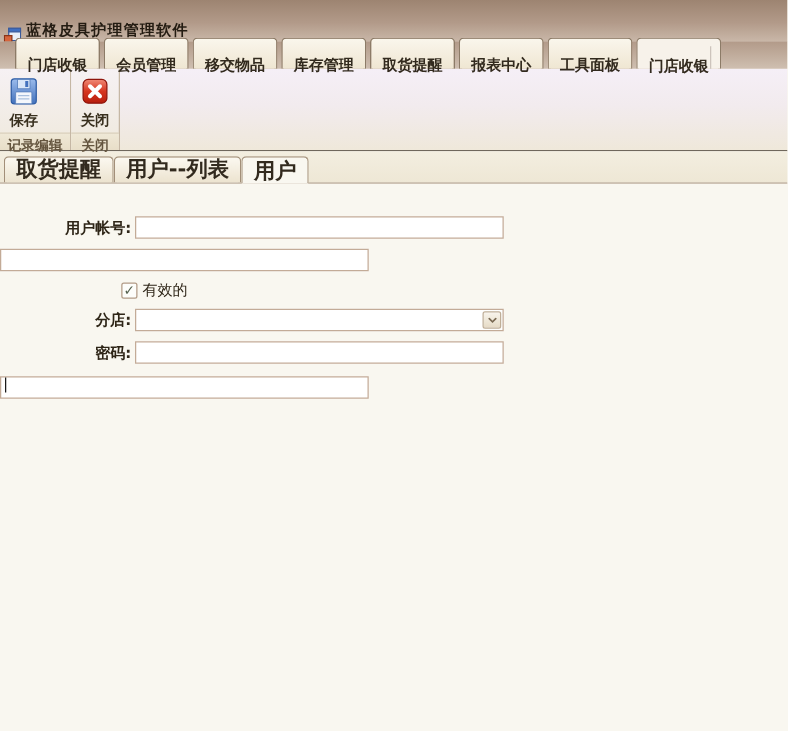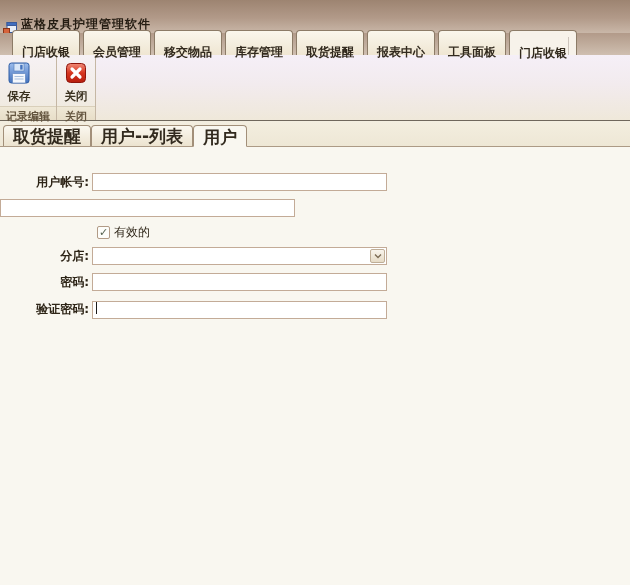--- a/index.html
+++ b/index.html
@@ -101,21 +101,21 @@
     background: #f9f7f0;
     margin-bottom: -1px;
     border-bottom: 1px solid #f9f7f0;
     position: relative; z-index: 2;
   }
 
   
   .content { padding-top: 26px; background: #f9f7f0; }
   .frow { display: flex; align-items: center; margin-bottom: 8px; }
   .flabel {
-    width: 92px; text-align: right; padding-right: 3px;
+    width: 108px; text-align: right; padding-right: 3px;
     font-size: 12px; font-weight: bold; color: #2e2517; white-space: nowrap;
   }
   .finput, .combo {
     width: 295px; height: 18px;
     border: 1px solid #c3ab97; background: #ffffff;
   }
   .finput { font-size: 12px; padding: 0 2px; outline: none; color: #222; }
   .iwrap { position: relative; display: inline-block; }
   .caret {
     position: absolute; left: 4px; top: 3px;
@@ -250,20 +250,19 @@
       </span>
     </span>
   </div>
 
   <div class="frow">
     <span class="flabel">密码:</span>
     <input class="finput" type="text" value="" style="">
   </div>
 
   <div class="frow">
-    <span class="flabel">验证密码:</span>
     <span class="iwrap">
       <input class="finput" type="text" value="" style="">
       <span class="caret"></span>
     </span>
   </div>
 
 </div>
 
 </body></html>

